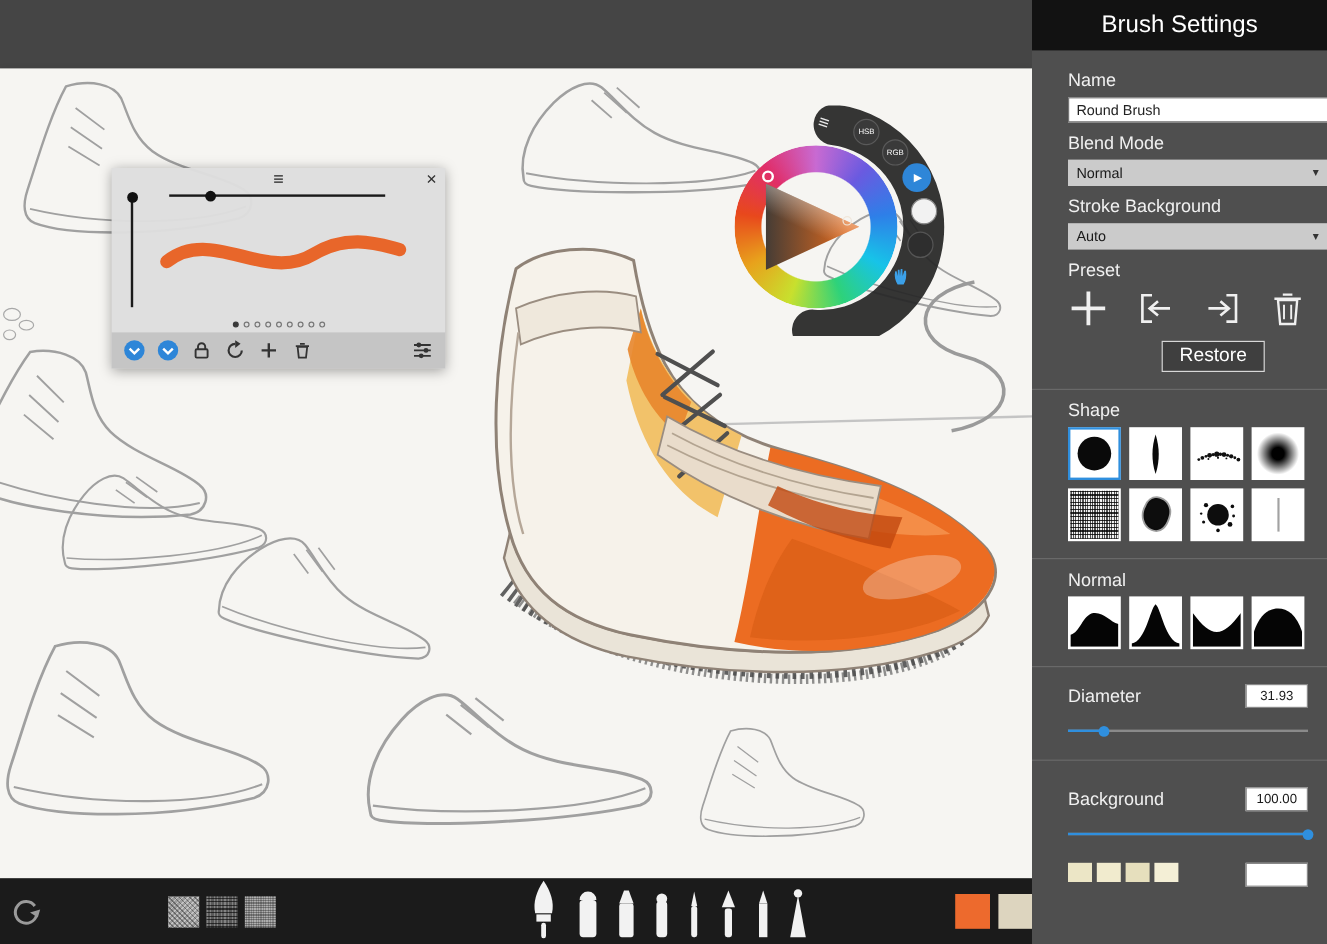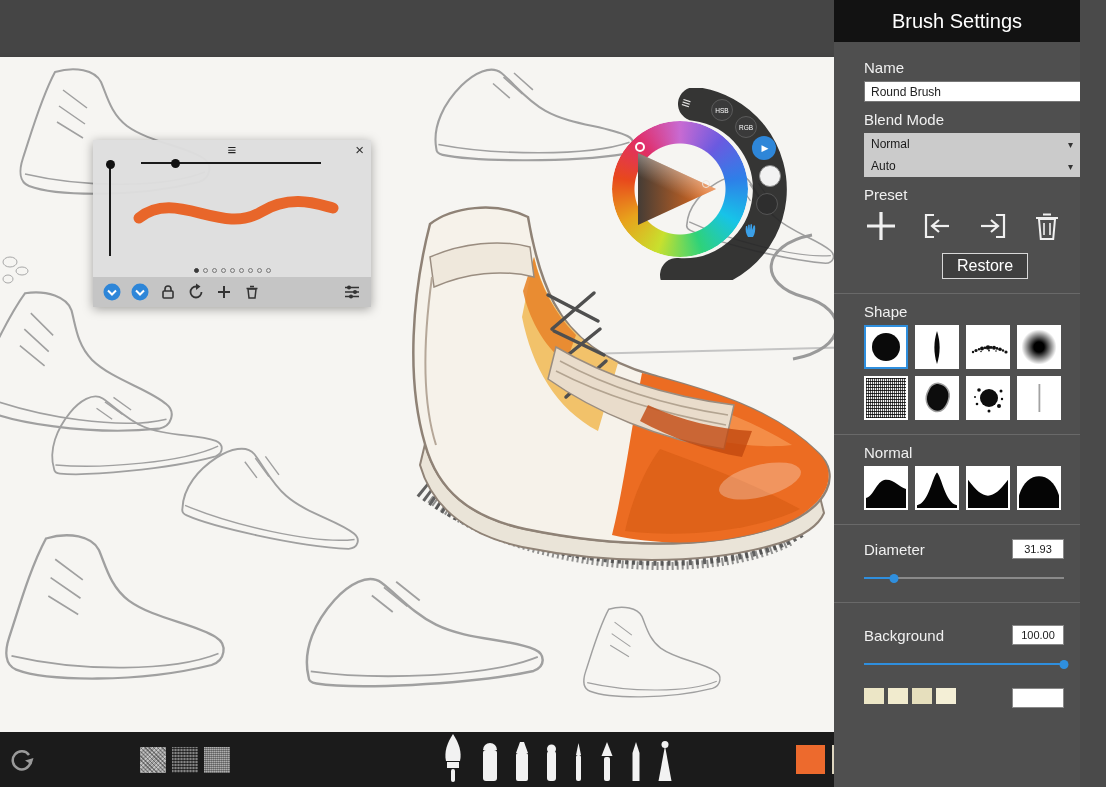--- a/index.html
+++ b/index.html
@@ -50,21 +50,21 @@
   .tri-marker{position:absolute;left:104px;top:92px;width:8px;height:8px;border:1.5px solid #f0e6da;border-radius:50%;}
   .wbtn{position:absolute;border-radius:50%;display:flex;align-items:center;justify-content:center;color:#fff;}
   .wbtn.small{width:22px;height:22px;background:#3a3a3a;border:1px solid #5a5a5a;font-size:6.5px;}
   .wbtn.play{left:154px;top:48px;width:24px;height:24px;background:#2e86d8;font-size:9px;padding-left:2px;}
   .wbtn.white{left:161px;top:77px;width:22px;height:22px;background:#f2f2f2;border:1px solid #888;}
   .wbtn.dark{left:158px;top:105px;width:22px;height:22px;background:#2e2e2e;border:1px solid #555;}
   .wbtn.hand{left:143px;top:132px;width:20px;height:20px;background:transparent;}
   .wmenu{position:absolute;left:84px;top:6px;color:#e8e8e8;font-size:15px;transform:rotate(18deg);}
 
   
-  .sidebar{position:absolute;left:834px;top:0;width:246px;height:787px;background:#4f4f4f;overflow:hidden;}
+  .sidebar{position:absolute;left:860px;top:0;width:246px;height:787px;background:#4f4f4f;overflow:hidden;}
   .sb-header{height:42px;background:#121212;color:#fff;font-size:20px;display:flex;align-items:center;justify-content:center;}
   .sb-body{padding:8px 0 0 30px;}
   .sb-label{display:block;color:#f0f0f0;font-size:15px;margin:9px 0 5px;}
   .sb-input{width:232px;height:21px;background:#fff;border:1px solid #777;font-size:12px;color:#222;padding:0 6px;}
   .sb-select{width:216px;height:22px;background:#cbcbcb;display:flex;align-items:center;justify-content:space-between;font-size:12px;color:#1a1a1a;padding:0 7px;}
   .sb-select .chev{color:#333;font-size:10px;}
   .preset-row{width:198px;display:flex;justify-content:space-between;align-items:center;margin-top:6px;}
   .restore{margin:10px 0 0 78px;padding:3px 14px;background:#3f3f3f;border:1px solid #d8d8d8;color:#fff;font-size:16px;}
   .sb-div{height:1px;background:#696969;margin:14px 0 0 -30px;width:246px;}
   .tile-grid{width:200px;display:grid;grid-template-columns:repeat(4,44px);gap:7px;}
@@ -285,20 +285,21 @@
     <div class="sb-body">
       <span class="sb-label">Name</span>
       <input class="sb-input" value="Round Brush" style="">
 
       <span class="sb-label">Blend Mode</span>
       <div class="sb-select">
         <span>Normal</span>
         <span class="chev">▾</span>
       </div>
 
+      <span class="sb-label">Stroke Background</span>
       <div class="sb-select">
         <span>Auto</span>
         <span class="chev">▾</span>
       </div>
 
       <span class="sb-label">Preset</span>
       <div class="preset-row">
         <svg width="34" height="34">
             <path d="M17,3 V31 M3,17 H31" stroke="#f0f0f0" stroke-width="3.2"></path>
           </svg>

